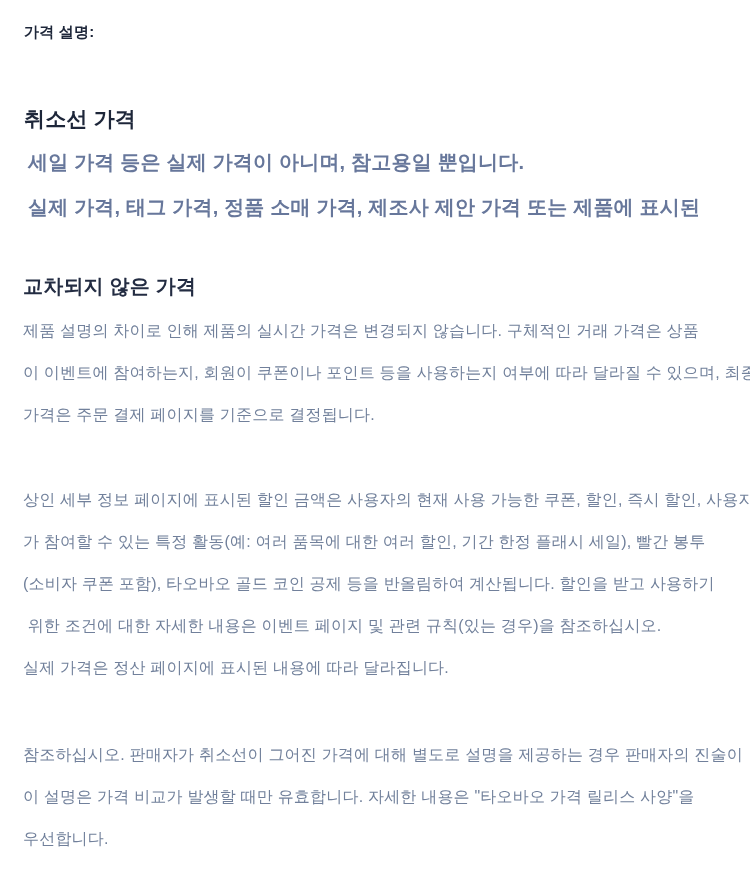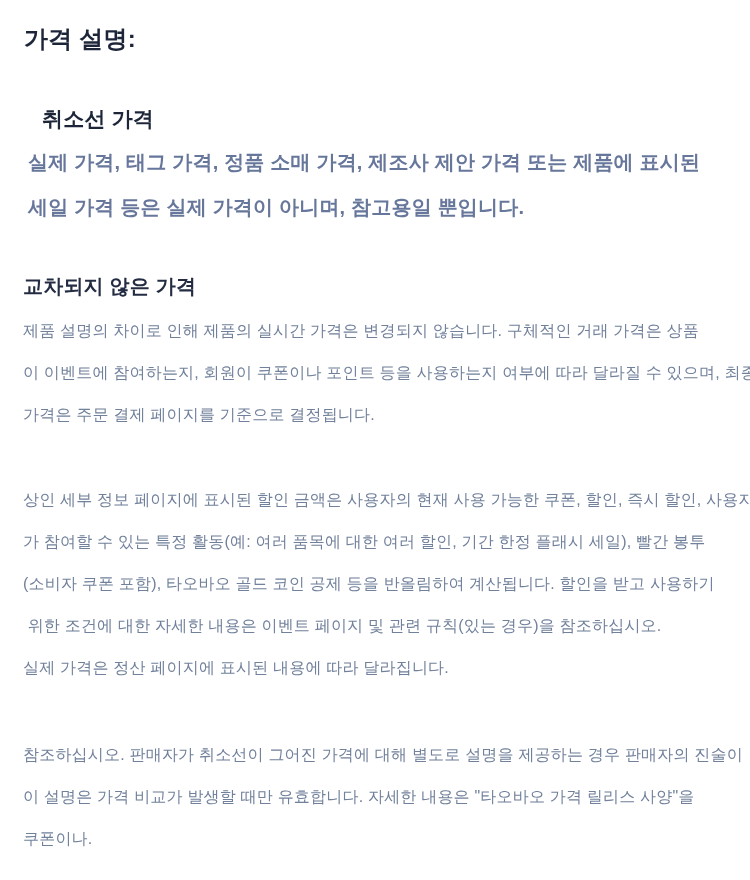--- a/index.html
+++ b/index.html
@@ -9,33 +9,32 @@
     width: 750px;
     height: 880px;
     background: #ffffff;
     overflow: hidden;
     font-family: "Liberation Sans", sans-serif;
   }
   .line { white-space: pre; }
   .page-title {
     position: absolute;
     left: 24px; top: 23px;
-    font-size: 24px;
+    font-size: 15px;
     font-weight: 700;
     color: #1d2639;
     letter-spacing: 0.2px;
   }
   .section-heading {
     position: absolute;
     left: 24px; top: 105px;
     font-size: 21px;
     font-weight: 700;
     color: #1d2639;
     letter-spacing: 0.2px;
-    margin-left: 18px;
   }
   .strike-note {
     position: absolute;
     left: 28px; top: 140px;
     font-size: 20px;
     font-weight: 600;
     color: #67779b;
     line-height: 45px;
     letter-spacing: 0.2px;
   }
@@ -63,22 +62,22 @@
 </head>
 <body>
 
 <div class="page">
 
   <div class="page-title">가격 설명:</div>
 
   <div class="section-heading">취소선 가격</div>
 
   <div class="strike-note">
+    <div class="line">세일 가격 등은 실제 가격이 아니며, 참고용일 뿐입니다.</div>
     <div class="line">실제 가격, 태그 가격, 정품 소매 가격, 제조사 제안 가격 또는 제품에 표시된</div>
-    <div class="line">세일 가격 등은 실제 가격이 아니며, 참고용일 뿐입니다.</div>
   </div>
 
   <div class="sub-heading">교차되지 않은 가격</div>
 
   <div class="body-para para-1">
     <div class="line">제품 설명의 차이로 인해 제품의 실시간 가격은 변경되지 않습니다. 구체적인 거래 가격은 상품</div>
     <div class="line">이 이벤트에 참여하는지, 회원이 쿠폰이나 포인트 등을 사용하는지 여부에 따라 달라질 수 있으며, 최종</div>
     <div class="line">가격은 주문 결제 페이지를 기준으로 결정됩니다.</div>
   </div>
 
@@ -86,16 +85,16 @@
     <div class="line">상인 세부 정보 페이지에 표시된 할인 금액은 사용자의 현재 사용 가능한 쿠폰, 할인, 즉시 할인, 사용자</div>
     <div class="line">가 참여할 수 있는 특정 활동(예: 여러 품목에 대한 여러 할인, 기간 한정 플래시 세일), 빨간 봉투</div>
     <div class="line">(소비자 쿠폰 포함), 타오바오 골드 코인 공제 등을 반올림하여 계산됩니다. 할인을 받고 사용하기</div>
     <div class="line"> 위한 조건에 대한 자세한 내용은 이벤트 페이지 및 관련 규칙(있는 경우)을 참조하십시오.</div>
     <div class="line">실제 가격은 정산 페이지에 표시된 내용에 따라 달라집니다.</div>
   </div>
 
   <div class="body-para para-3">
     <div class="line">참조하십시오. 판매자가 취소선이 그어진 가격에 대해 별도로 설명을 제공하는 경우 판매자의 진술이</div>
     <div class="line">이 설명은 가격 비교가 발생할 때만 유효합니다. 자세한 내용은 "타오바오 가격 릴리스 사양"을</div>
-    <div class="line">쿠폰이나.</div>
+    <div class="line">우선합니다.</div>
   </div>
 
 </div>
 
 </body></html>

